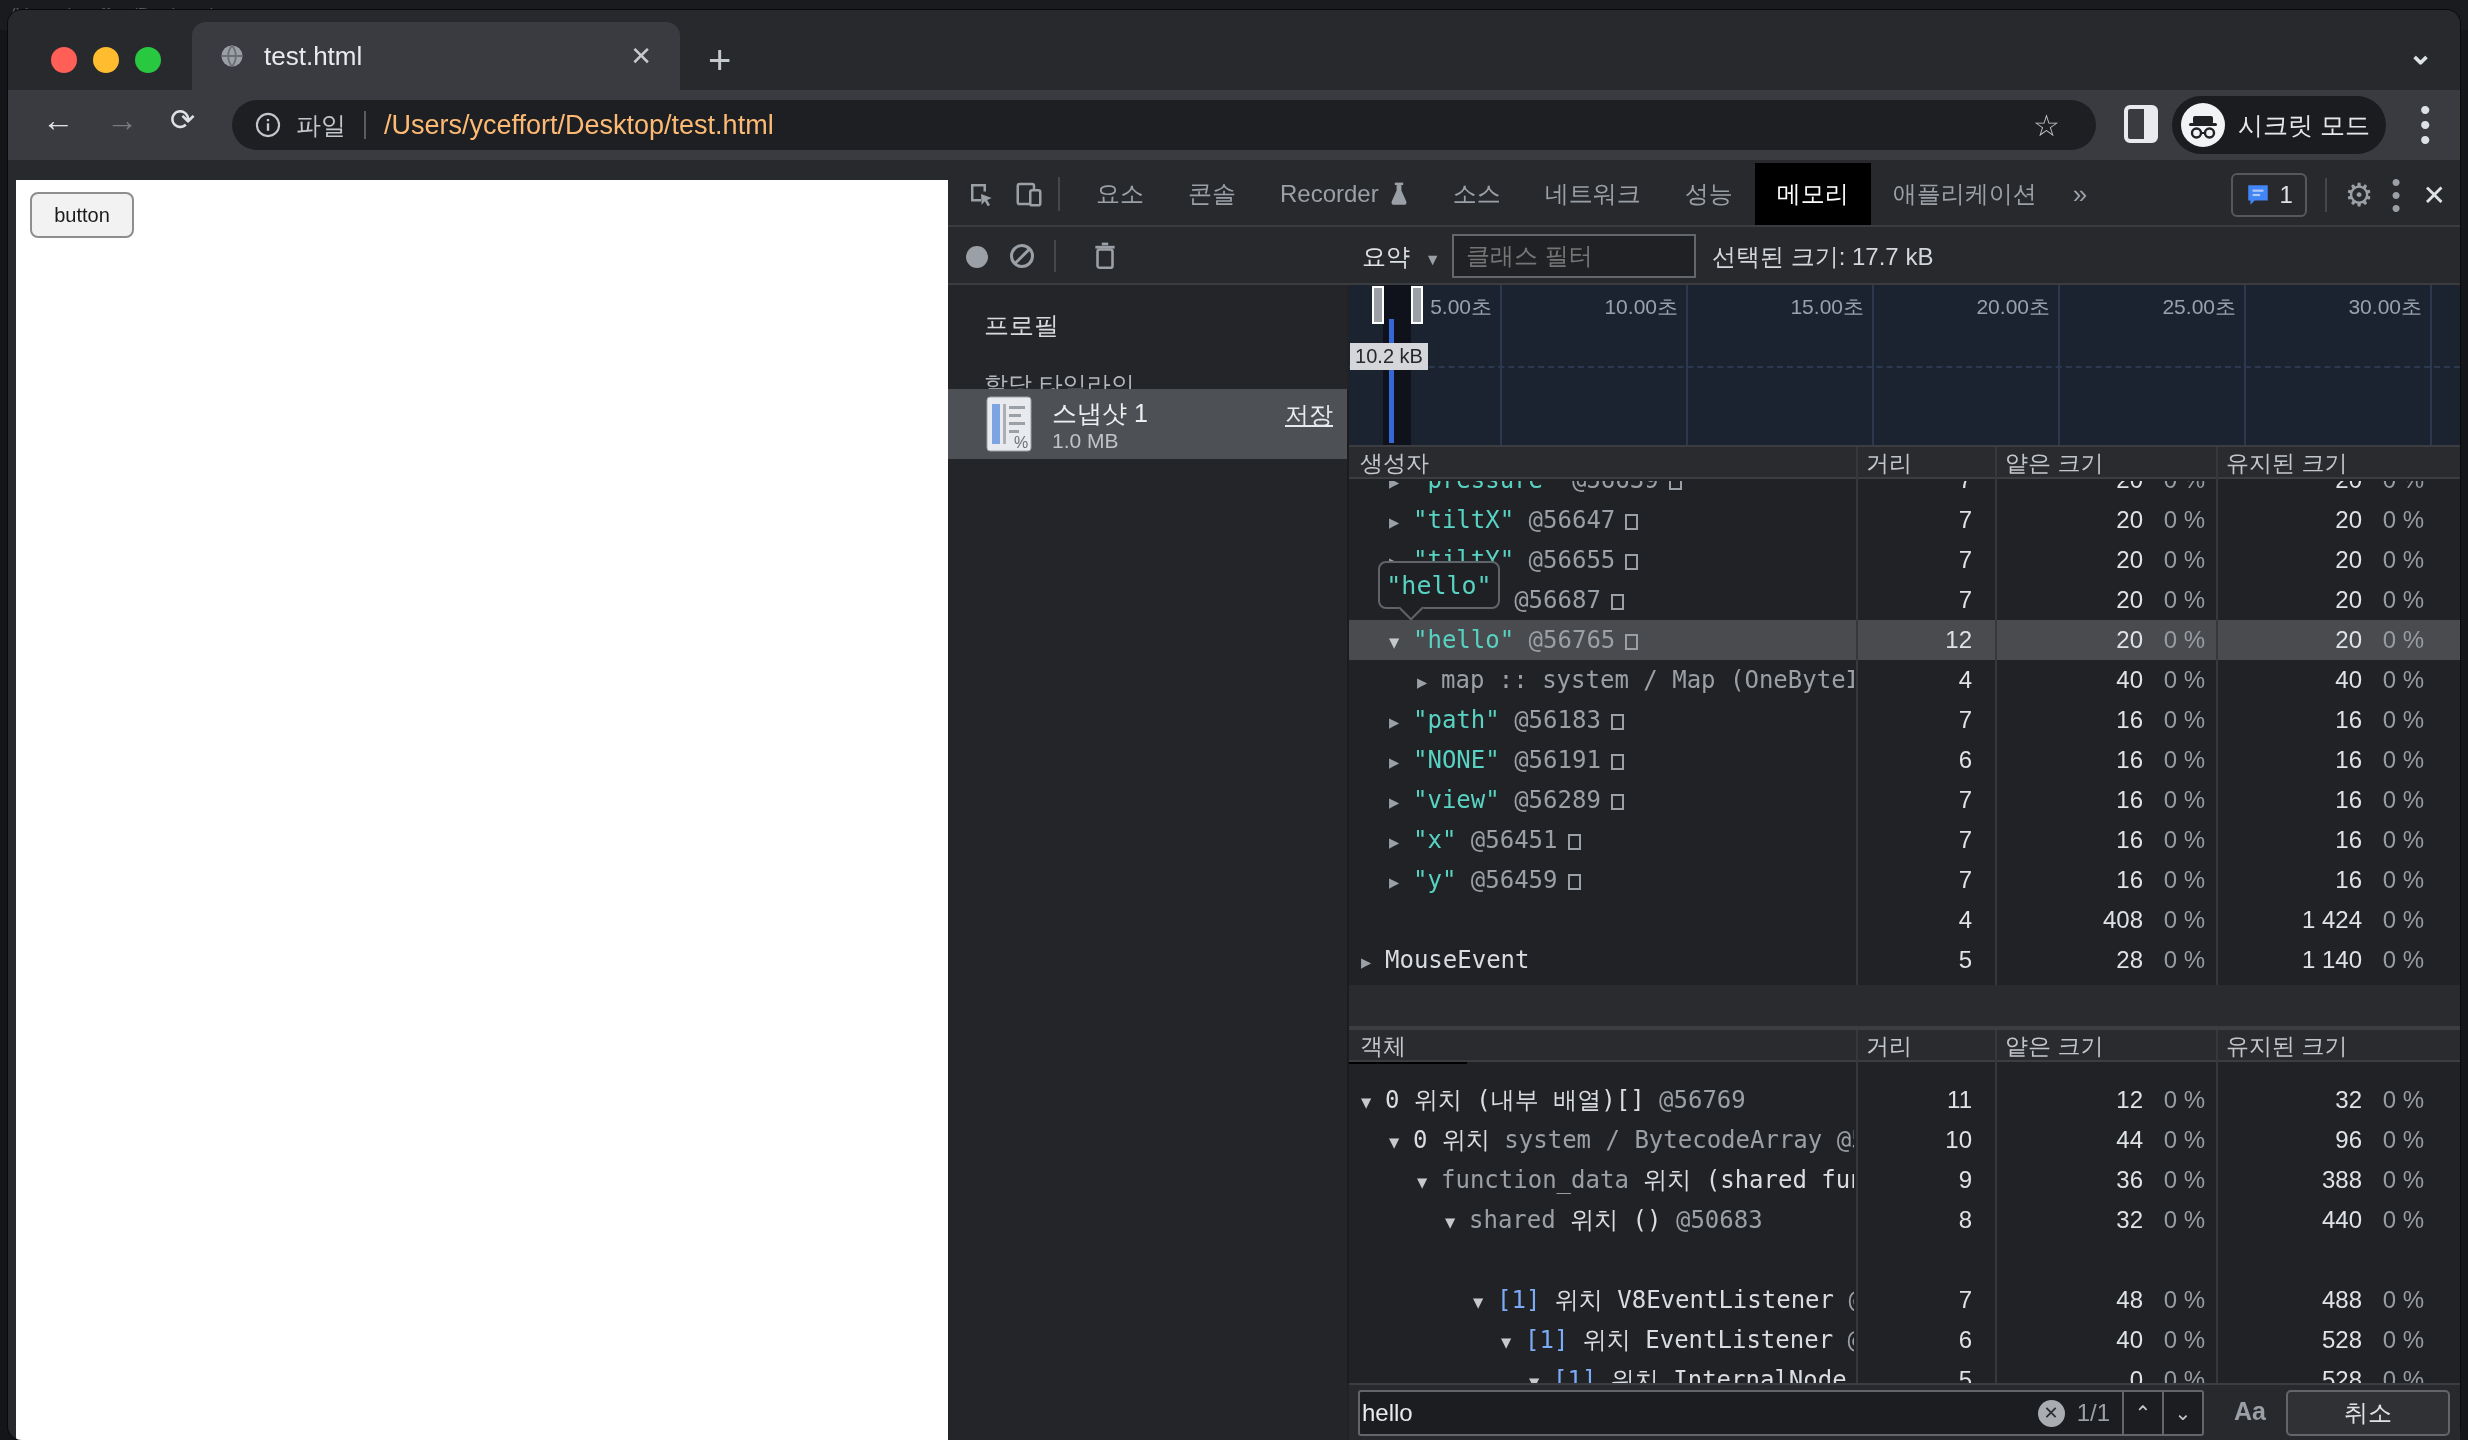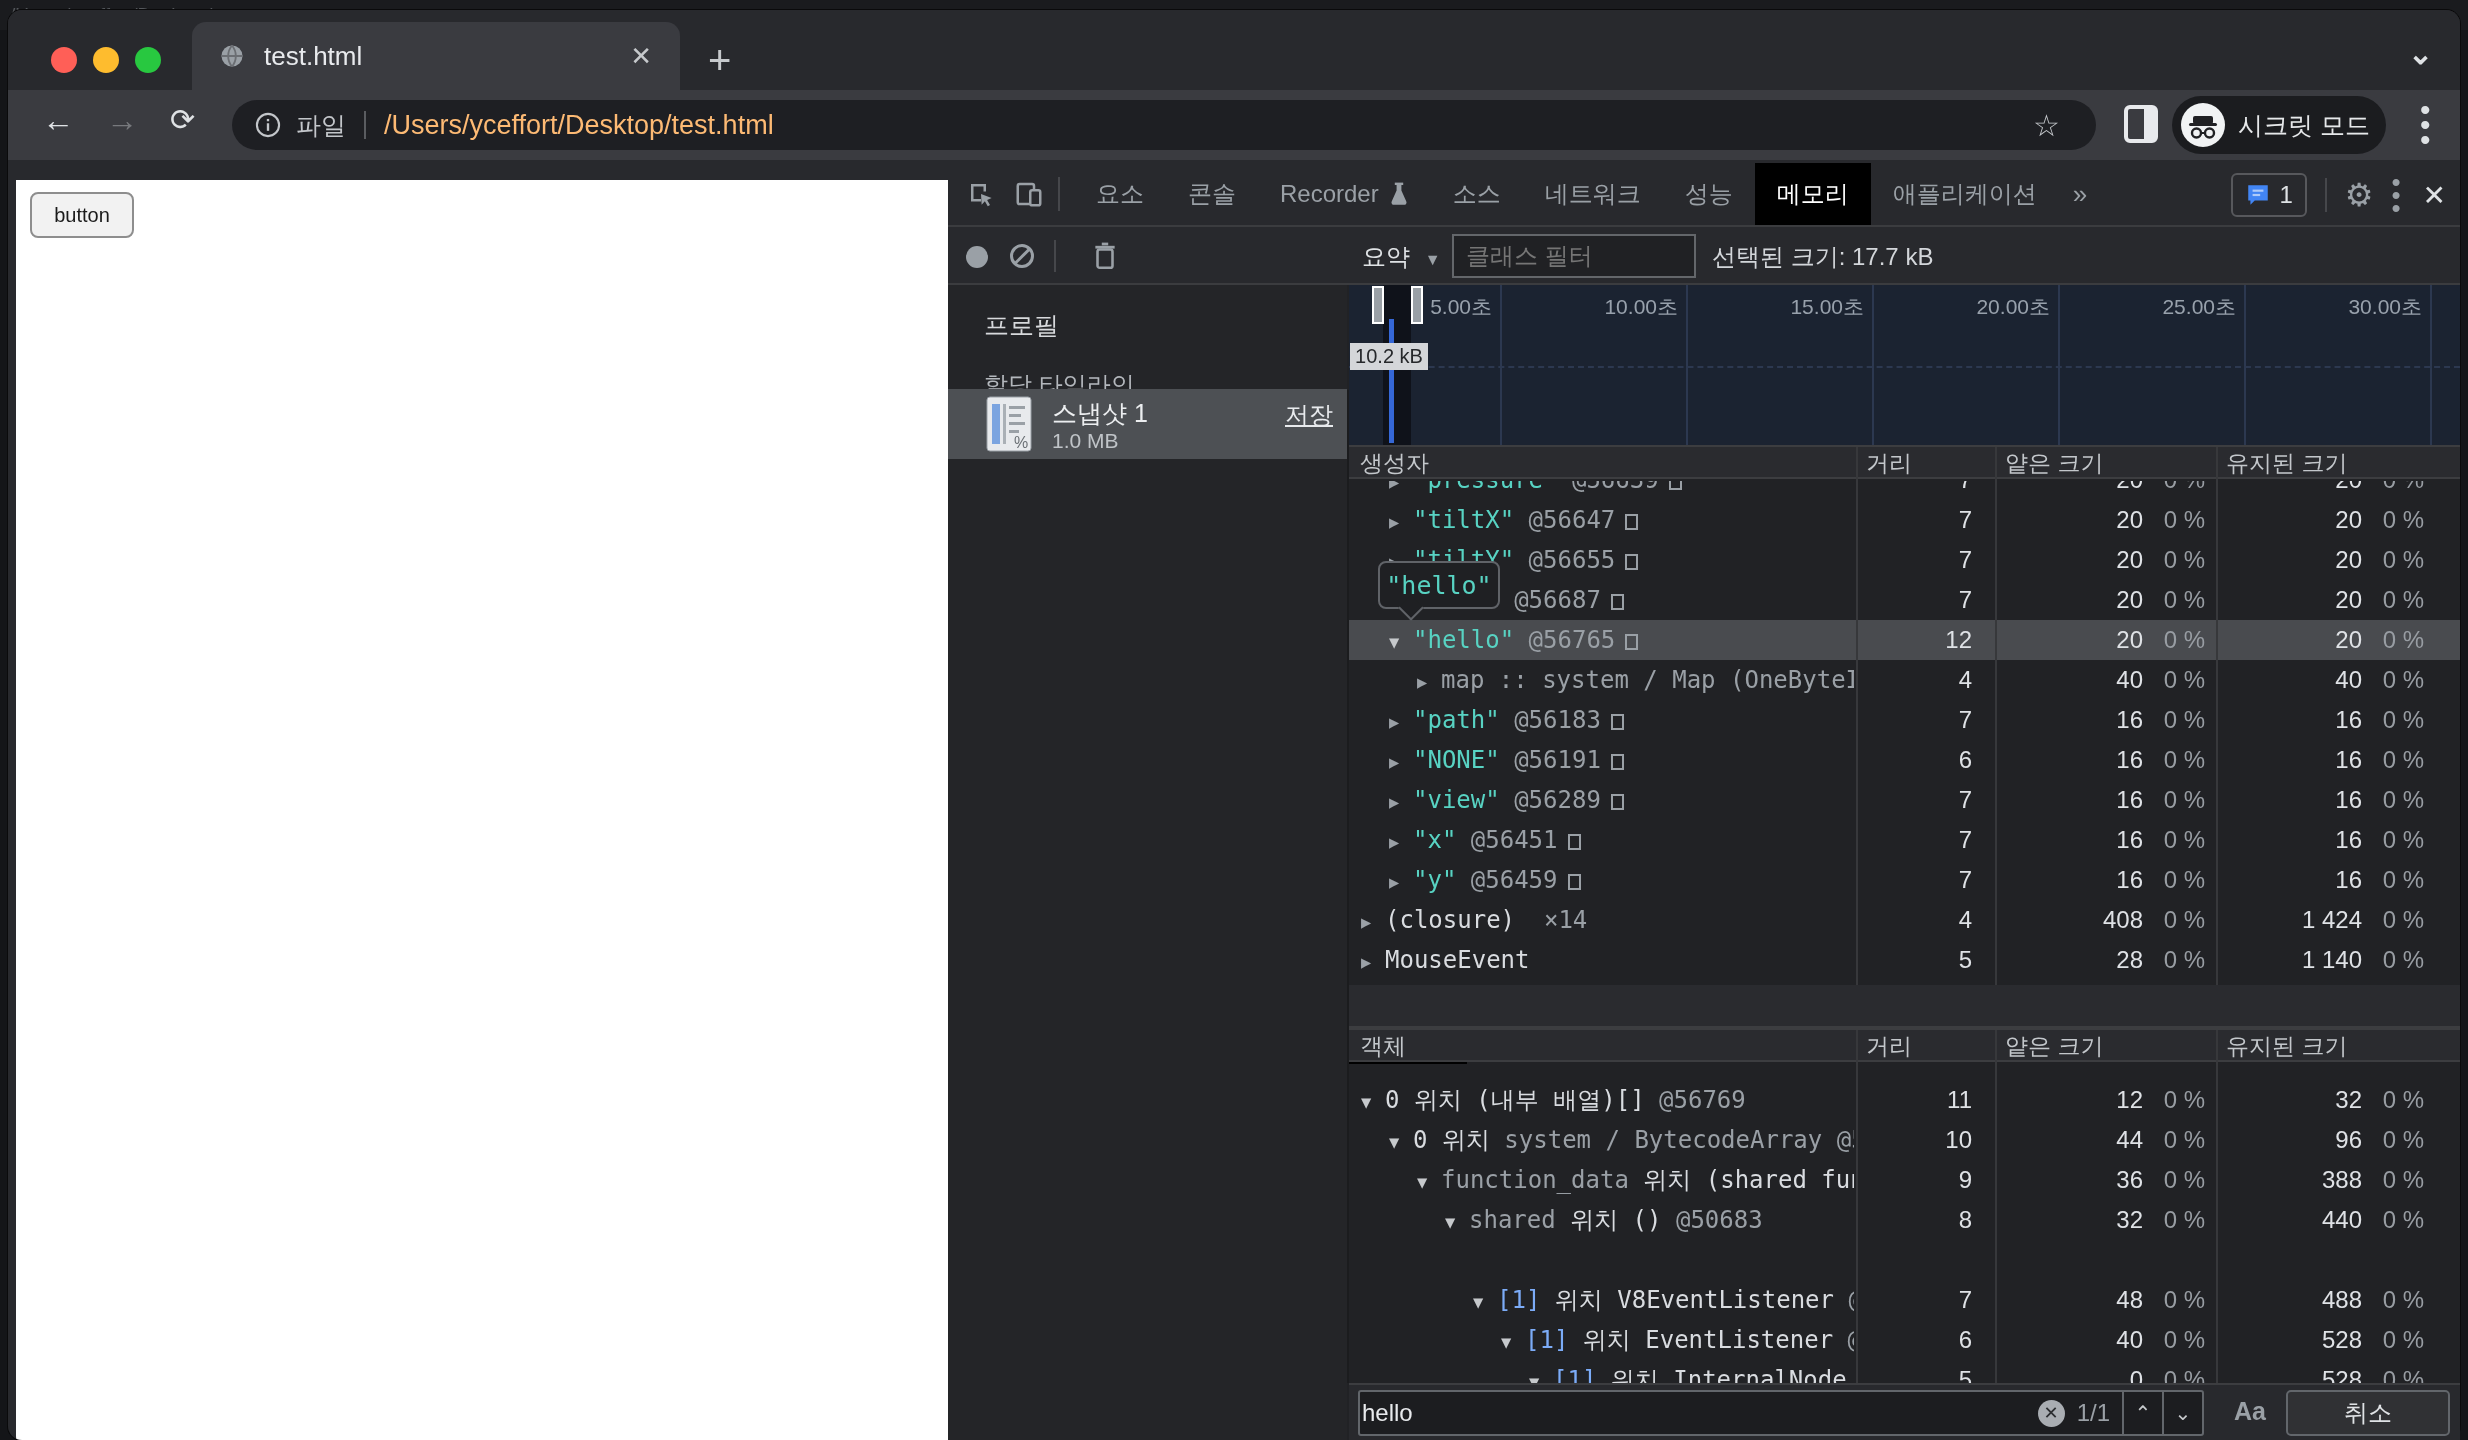--- a/index.html
+++ b/index.html
@@ -410,21 +410,20 @@
     </div>
     <div class="trow" style="top: 379px;">
       <span class="rname" style="padding-left: 40px;"><span class="arrow">▶</span><span style="color: rgb(88, 211, 195);">"y"</span><span style="color: rgb(154, 160, 166);"> @56459</span><span class="revealbox"></span></span>
       <span class="num c-d">7</span>
       <span class="num c-s">16</span>
       <span class="num c-sp pct">0 %</span>
       <span class="num c-r">16</span>
       <span class="num c-rp pct">0 %</span>
     </div>
     <div class="trow" style="top: 419px;">
-      <span class="rname" style="padding-left: 12px;"><span class="arrow">▶</span><span style="color: rgb(217, 220, 224);">(closure)</span><span style="color: rgb(154, 160, 166);">  ×14</span></span>
       <span class="num c-d">4</span>
       <span class="num c-s">408</span>
       <span class="num c-sp pct">0 %</span>
       <span class="num c-r">1 424</span>
       <span class="num c-rp pct">0 %</span>
     </div>
     <div class="trow" style="top: 459px;">
       <span class="rname" style="padding-left: 12px;"><span class="arrow">▶</span><span style="color: rgb(217, 220, 224);">MouseEvent</span></span>
       <span class="num c-d">5</span>
       <span class="num c-s">28</span>

